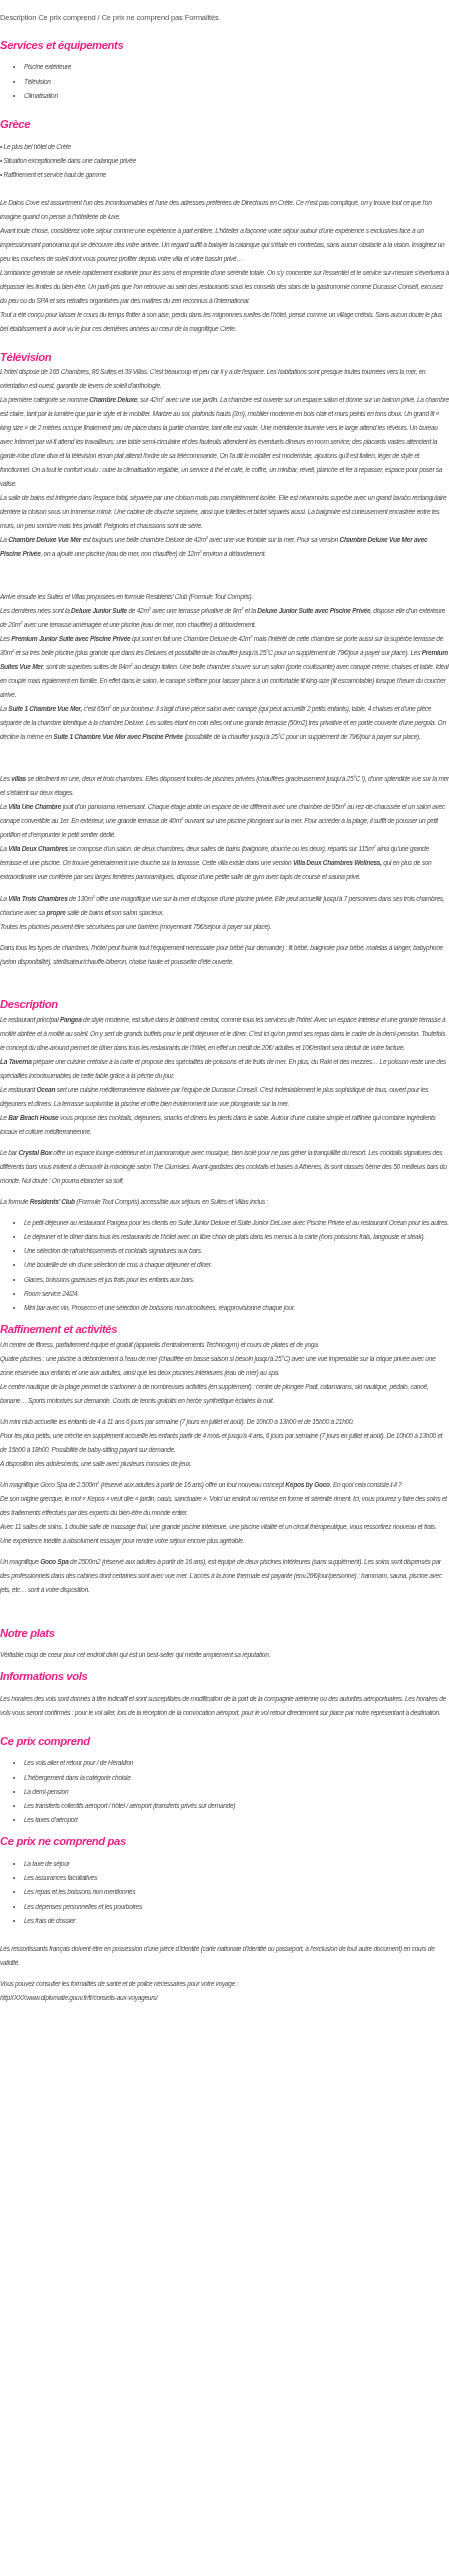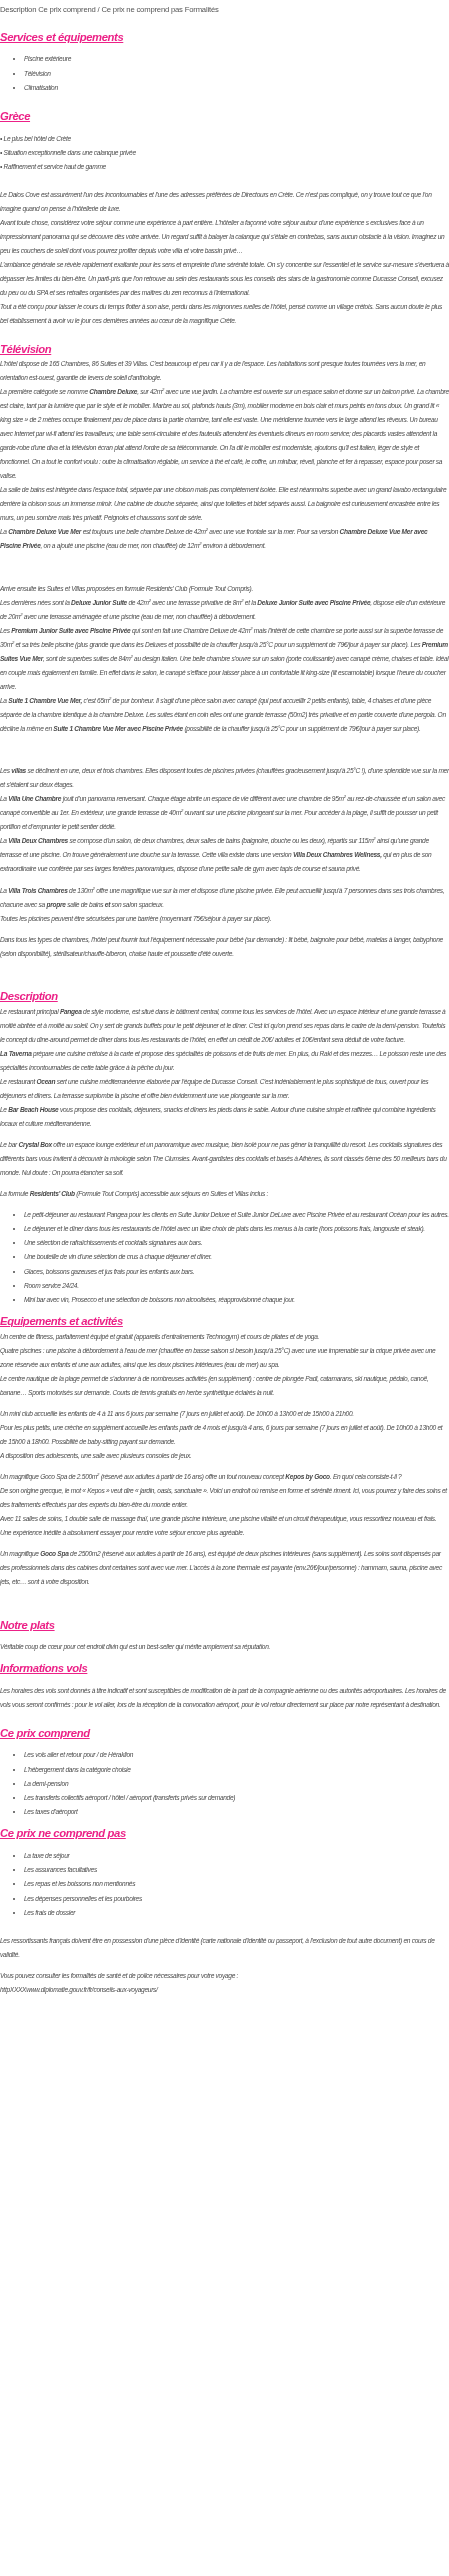--- a/index.html
+++ b/index.html
@@ -10,32 +10,31 @@
     font-size: 6.6px;
     line-height: 14px;
   }
   .page { padding: 0 0 12px 0; }
   .topnav {
     font-size: 7.7px;
     line-height: 10.7px;
     color: #555;
     font-style: normal;
     letter-spacing: -0.2px;
-    padding-top: 5px;
+    padding-top: 13px;
   }
   .topnav span { cursor: pointer; }
   h2 {
     color: #ec2187;
     font-style: italic;
     font-weight: bold;
     font-size: 11.3px;
     letter-spacing: -0.4px;
     margin: 0;
     line-height: 15.4px;
-    text-decoration: underline;
   }
   p, li { font-style: italic; letter-spacing: -0.3px; }
   p { margin: 0; }
   b { font-weight: bold; }
   ul { margin: 0; padding-left: 24px; }
   ul li { line-height: 14.2px; }
   .gap-s { height: 7.1px; }
   .gap-m { height: 14.2px; }
   .gap-l { height: 28.5px; }
   sup { font-size: 4.2px; line-height: 0; vertical-align: super; }
@@ -139,21 +138,21 @@
     <li>Le petit-déjeuner au restaurant Pangea pour les clients en Suite Junior Deluxe et Suite Junior DeLuxe avec Piscine Privée et au restaurant Océan pour les autres.</li>
     <li>Le déjeuner et le dîner dans tous les restaurants de l’hôtel avec un libre choix de plats dans les menus à la carte (hors poissons frais, langouste et steak).</li>
     <li>Une sélection de rafraîchissements et cocktails signatures aux bars.</li>
     <li>Une bouteille de vin d’une sélection de crus à chaque déjeuner et dîner.</li>
     <li>Glaces, boissons gazeuses et jus frais pour les enfants aux bars.</li>
     <li>Room service 24/24.</li>
     <li>Mini bar avec vin, Prosecco et une sélection de boissons non alcoolisées, réapprovisionné chaque jour.</li>
   </ul>
   <div class="gap-s"></div>
 
-  <h2>Equipements et activités</h2>
+  <h2>Raffinement et activités</h2>
   <p>Un centre de fitness, parfaitement équipé et gratuit (appareils d’entraînements Technogym) et cours de pilates et de yoga.</p>
   <p>Quatre piscines : une piscine à débordement à l’eau de mer (chauffée en basse saison si besoin jusqu'à 25°C) avec une vue imprenable sur la crique privée avec une zone réservée aux enfants et une aux adultes, ainsi que les deux piscines intérieures (eau de mer) au spa.</p>
   <p>Le centre nautique de la plage permet de s’adonner à de nombreuses activités (en supplément) : centre de plongée Padi, catamarans, ski nautique, pédalo, canoë, banane… Sports motorisés sur demande. Courts de tennis gratuits en herbe synthétique éclairés la nuit.</p>
   <div class="gap-s"></div>
   <p>Un mini club accueille les enfants de 4 à 11 ans 6 jours par semaine (7 jours en juillet et août). De 10h00 à 13h00 et de 15h00 à 21h00.</p>
   <p>Pour les plus petits, une crèche en supplément accueille les enfants partir de 4 mois et jusqu'à 4 ans, 6 jours par semaine (7 jours en juillet et août). De 10h00 à 13h00 et de 15h00 à 18h00. Possibilité de baby-sitting payant sur demande.</p>
   <p>A disposition des adolescents, une salle avec plusieurs consoles de jeux.</p>
   <div class="gap-s"></div>
   <p>
     <span>Un magnifique Goco Spa de 2.500m</span><sup>2</sup><span> (réservé aux adultes à partir de 16 ans) offre un tout nouveau concept </span><b>Kepos by Goco</b><span>. En quoi cela consiste-t-il ?</span>

